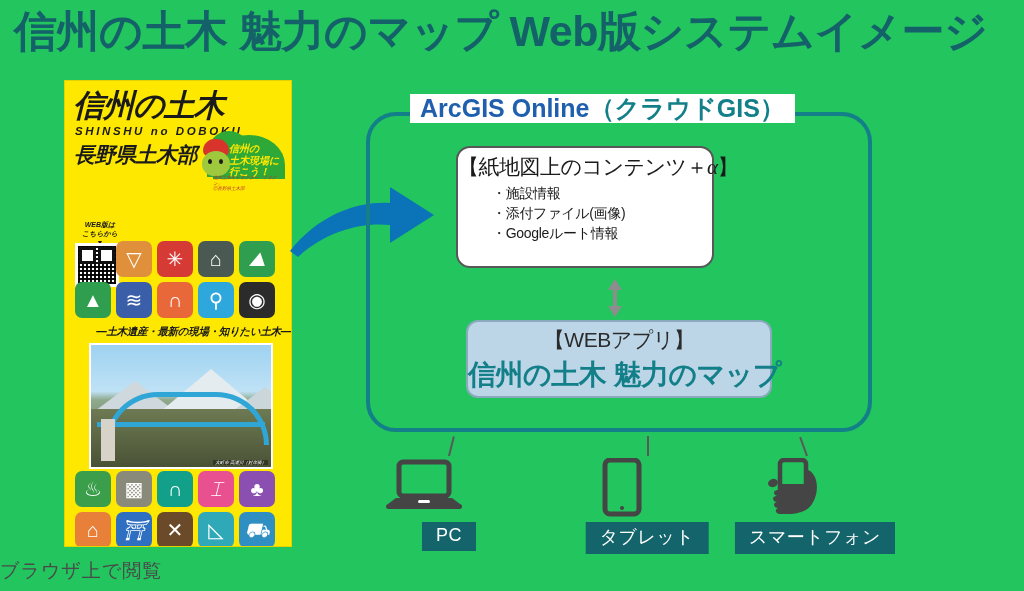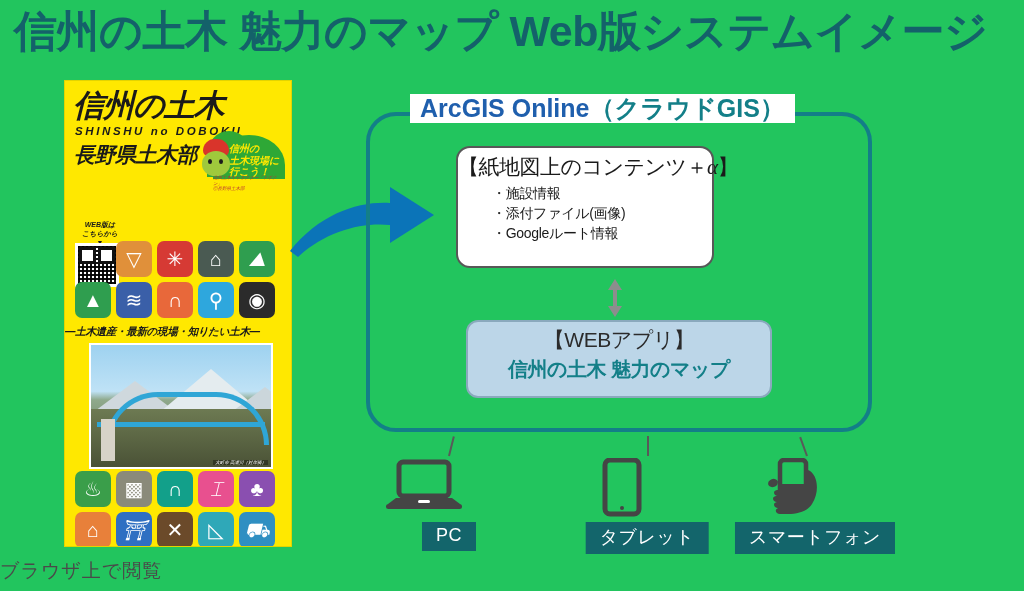--- a/index.html
+++ b/index.html
@@ -204,21 +204,21 @@
     text-align: center;
     color: #fff;
     font-size: 20px;
     line-height: 1;
   }
 
   .tagline {
     position: absolute;
     left: 0; right: 0;
     top: 244px;
-    text-align: left;
+    text-align: right;
     font-size: 10.5px;
     font-weight: bold;
     color: #1a1a1a;
     letter-spacing: -0.3px;
   }
 
   
   #photo {
     position: absolute;
     left: 24px; top: 262px;
@@ -365,21 +365,21 @@
     text-align: center;
     font-size: 21px;
     color: #2b2b2b;
     letter-spacing: -0.5px;
     white-space: nowrap;
   }
   #webapp-box .wa-2 {
     position: absolute;
     left: 0; right: 0; top: 34px;
     text-align: center;
-    font-size: 20px;
+    font-size: 28px;
     font-weight: bold;
     color: #137f88;
     letter-spacing: -0.5px;
     white-space: nowrap;
   }
 
   
   .device {
     position: absolute;
     width: 150px;

